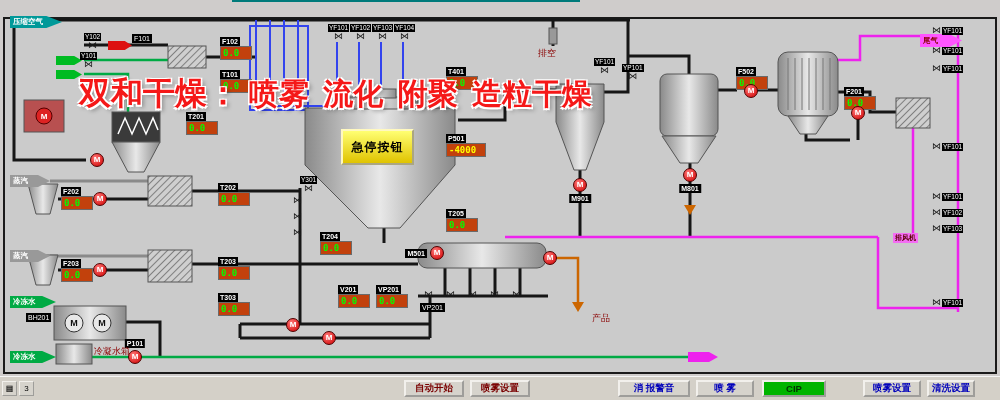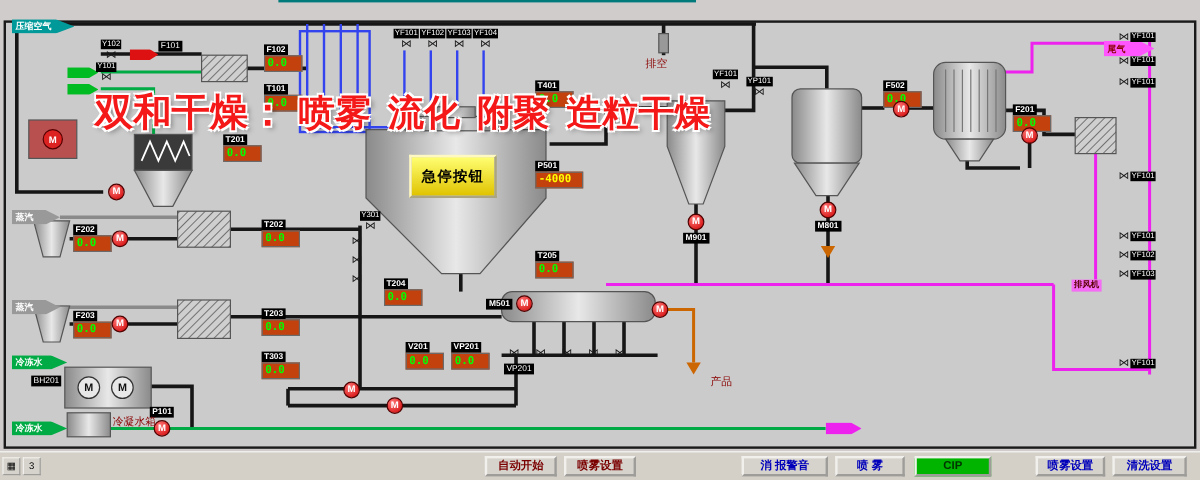--- a/index.html
+++ b/index.html
@@ -373,18 +373,18 @@
     <span class="wm1">双和干燥：</span><span class="wm2">喷雾 流化 附聚 造粒干燥</span>
   </div>
 
   <div class="bottombar" id="btns">
   <button class="btn" style="left: 404px; width: 60px; color: rgb(122, 0, 0);">自动开始</button>
       <button class="btn" style="left: 470px; width: 60px; color: rgb(122, 0, 0);">喷雾设置</button>
       <button class="btn" style="left: 618px; width: 72px; color: rgb(0, 0, 187);">消 报警音</button>
       <button class="btn" style="left: 696px; width: 58px; color: rgb(0, 0, 187);">喷 雾</button>
       <button class="btn" style="left: 762px; width: 64px; color: rgb(0, 51, 0); background: rgb(0, 180, 0);">CIP</button>
       <button class="btn" style="left: 863px; width: 58px; color: rgb(0, 0, 187);">喷雾设置</button>
-      <button class="btn" style="left: 927px; width: 62px; color: rgb(0, 0, 187);">清洗设置</button>
+      <button class="btn" style="left: 927px; width: 48px; color: rgb(0, 0, 187);">清洗设置</button>
       <button class="lico" style="left: 2px;">▦</button>
       <button class="lico" style="left: 19px;">3</button>
     </div>
 
 </div>
 
 </body></html>

